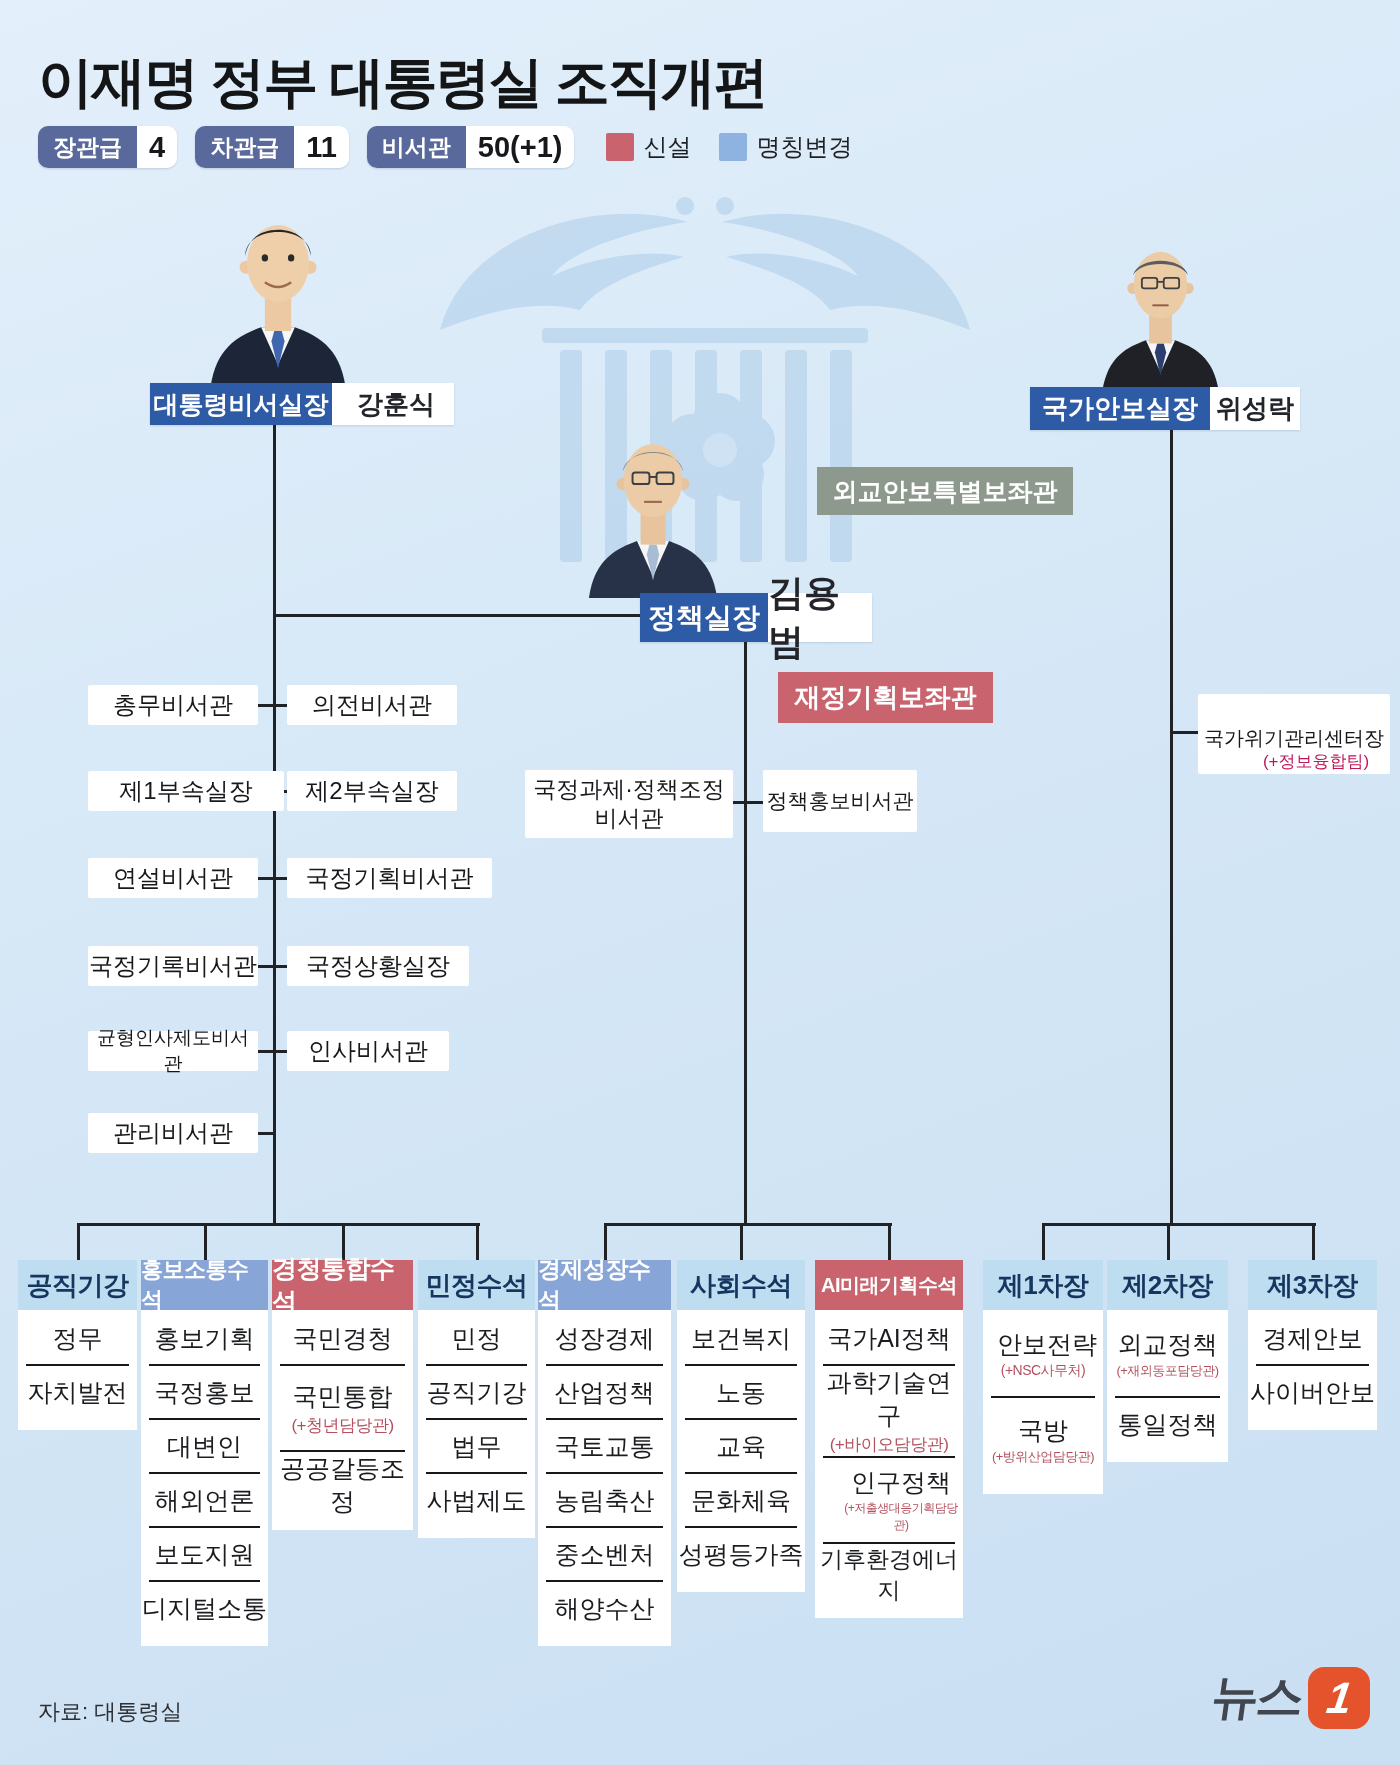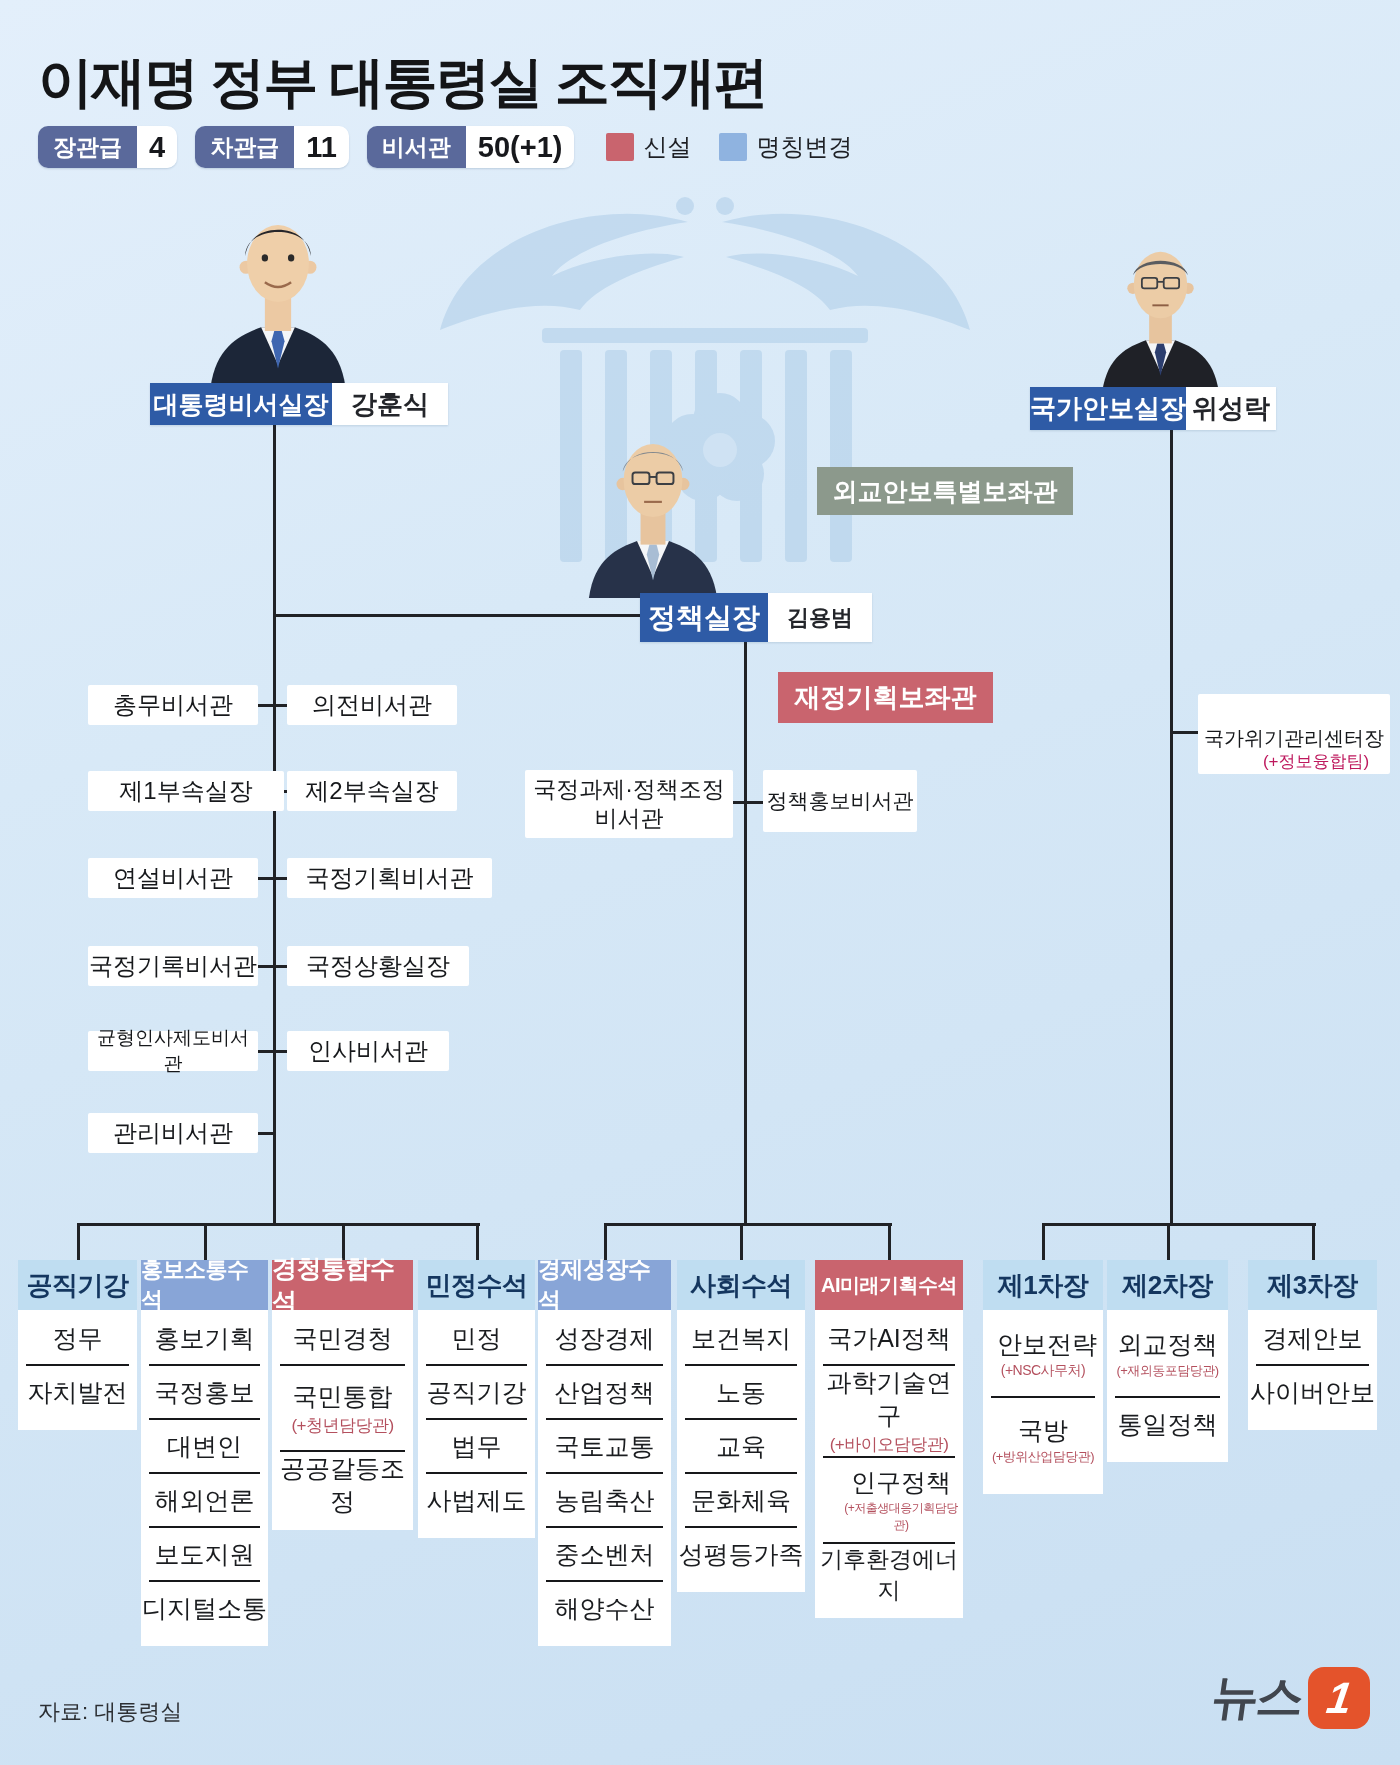--- a/index.html
+++ b/index.html
@@ -151,28 +151,28 @@
 
   <div class="cline" style="left:273px;top:425px;width:3px;height:798px;"></div>
   <div class="cline" style="left:273px;top:614px;width:367px;height:3px;"></div>
   <div class="cline" style="left:744px;top:642px;width:3px;height:581px;"></div>
   <div class="cline" style="left:1170px;top:430px;width:3px;height:793px;"></div>
   <div class="cline" style="left:733px;top:801px;width:30px;height:3px;"></div>
   <div class="cline" style="left:1170px;top:731px;width:30px;height:3px;"></div>
 
   <div class="chief" style="left:150px;top:383px;height:42px;">
     <div class="chief-title" style="width:182px;font-size:25px;">대통령비서실장</div>
-    <div class="chief-name" style="width:116px;font-size:26px;">강훈식</div>
+    <div class="chief-name" style="width:116px;font-size:26px;padding-left:6px;">강훈식</div>
   </div>
   <div class="chief" style="left:640px;top:593px;height:49px;">
     <div class="chief-title" style="width:128px;font-size:28px;">정책실장</div>
-    <div class="chief-name" style="width:104px;font-size:22px;">김용범</div>
+    <div class="chief-name" style="width:104px;font-size:36px;">김용범</div>
   </div>
   <div class="chief" style="left:1030px;top:387px;height:43px;">
-    <div class="chief-title" style="width:156px;font-size:26px;">국가안보실장</div>
+    <div class="chief-title" style="width:180px;font-size:26px;">국가안보실장</div>
     <div class="chief-name" style="width:90px;font-size:26px;">위성락</div>
   </div>
 
   <div class="advisor gray" style="left:817px;top:467px;width:256px;height:48px;font-size:25px;">외교안보특별보좌관</div>
   <div class="advisor new" style="left:778px;top:672px;width:215px;height:51px;font-size:26px;">재정기획보좌관</div>
 
   <div class="wbox pre" style="left:525px;top:770px;width:208px;height:68px;font-size:23px;">국정과제·정책조정
 비서관</div>
   <div class="wbox" style="left:763px;top:770px;width:154px;height:62px;font-size:21px;">정책홍보비서관</div>
 

